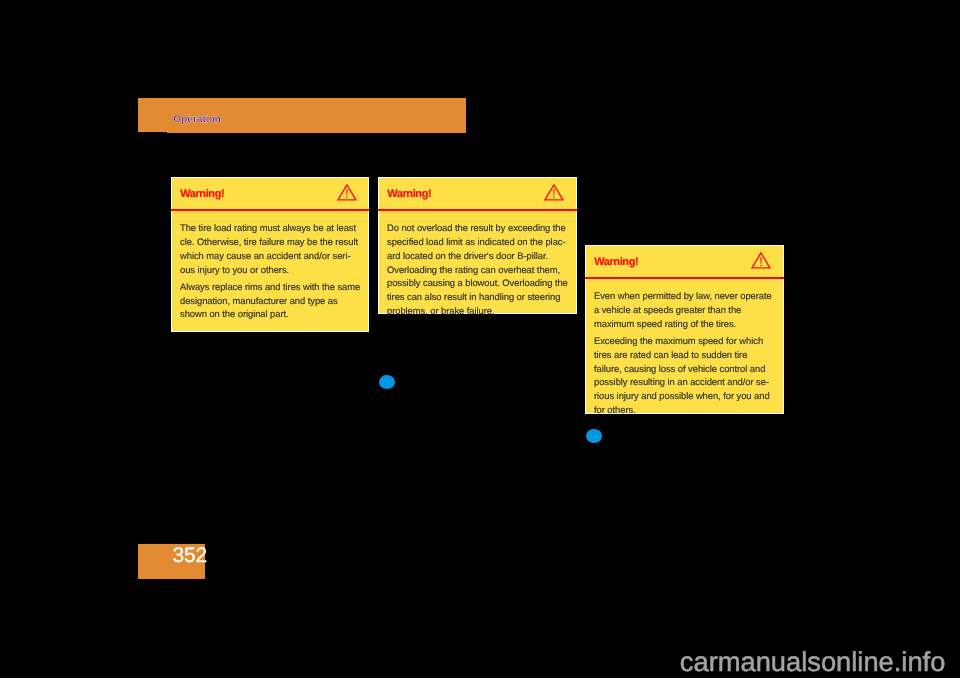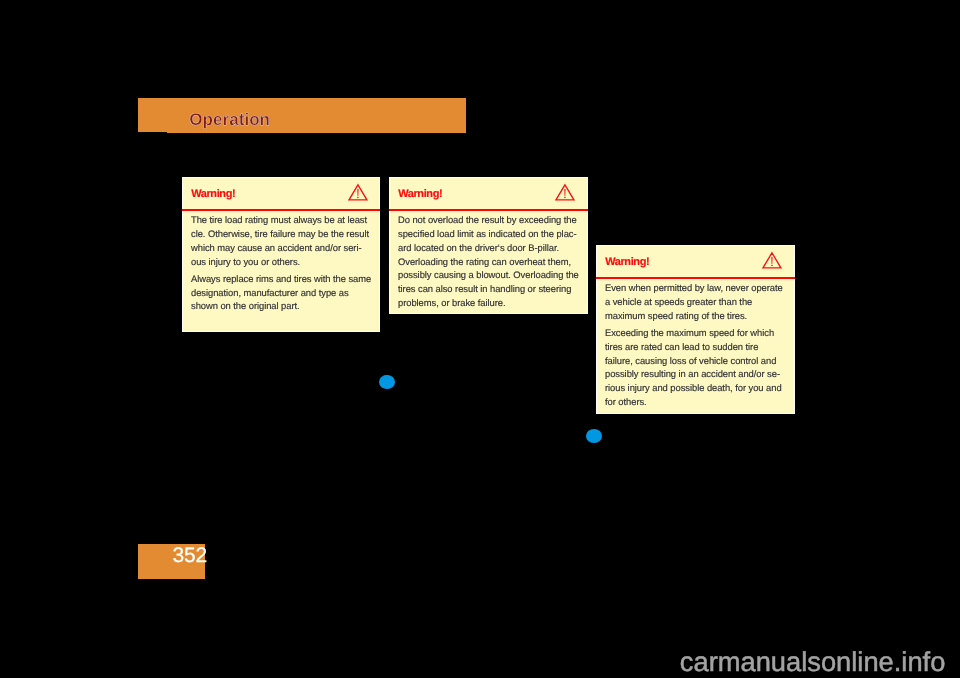--- a/index.html
+++ b/index.html
@@ -15,33 +15,33 @@
   
   .section-header{
     position:absolute;left:138px;top:98px;width:328px;height:34.8px;
     background:#e28b32;
   }
   .section-header .notch{
     position:absolute;left:0;bottom:0;width:29px;height:1px;background:#000;
   }
   .section-header .label{
     position:absolute;left:35.3px;top:15.0px;
-    color:#7f1d1d;font-weight:bold;font-size:17px;letter-spacing:0.05px;line-height:14px;margin-left:16px;-webkit-text-stroke:0.25px #ffffff;
+    color:#4c1d95;font-weight:bold;font-size:10px;letter-spacing:0.05px;line-height:14px;-webkit-text-stroke:0.25px #ffffff;
   }
 
   
-  .warnbox{position:absolute;background:#fef9c3;box-sizing:border-box;border:1px solid #fdfdfd;margin-left:11px;}
+  .warnbox{position:absolute;background:#fde047;box-sizing:border-box;border:1px solid #fdfdfd;}
   .warnbox .wtitle{position:relative;height:32px;}
   .warnbox .wtitle .wlabel{
     position:absolute;left:8.2px;top:10.9px;
     color:#fa0f0f;font-weight:bold;font-size:11px;letter-spacing:-0.4px;line-height:11px;-webkit-text-stroke:0.2px #fa0f0f;
   }
   .warnbox .wtitle .wicon{position:absolute;left:165.2px;top:5.9px;width:19.9px;height:16.7px;overflow:visible;}
     .warnbox .rule{position:absolute;left:-1px;top:31px;height:2px;width:calc(100% + 2px);background:#ff0505;}
-    .warnbox .wbody{position:absolute;left:-1px;top:33px;width:calc(100% + 2px);padding:2px 11px 0 9px;box-sizing:border-box;}
+    .warnbox .wbody{position:absolute;left:-1px;top:41px;width:calc(100% + 2px);padding:2px 11px 0 9px;box-sizing:border-box;}
   .warnbox .wbody p{margin:0;color:#313134;font-size:9.4px;letter-spacing:-0.05px;line-height:13.85px;white-space:nowrap;-webkit-text-stroke:0.16px #313134;}
   .warnbox .wbody p.gap{margin-top:3.4px;}
   .warnbox .wbody p .ref-arrow{font-size:8.3px;letter-spacing:0.4px;position:relative;top:-0.3px;margin-left:0px;}
 
   #box1{left:171px;top:177px;width:198px;height:155px;}
   #box2{left:378px;top:177px;width:199px;height:137px;}
   #box3{left:585px;top:245px;width:199px;height:169px;}
 
   
   .dot{position:absolute;width:16px;height:14.5px;border-radius:50%;background:#0197e3;}
@@ -118,21 +118,21 @@
     </div>
     <div class="rule"></div>
     <div class="wbody">
         <p>Even when permitted by law, never operate</p>
         <p>a vehicle at speeds greater than the</p>
         <p>maximum speed rating of the tires.</p>
         <p class="gap">Exceeding the maximum speed for which</p>
         <p>tires are rated can lead to sudden tire</p>
         <p>failure, causing loss of vehicle control and</p>
         <p>possibly resulting in an accident and/or se-</p>
-        <p>rious injury and possible death, for you and</p>
+        <p>rious injury and possible when, for you and</p>
         <p>for others.</p>
       </div>
   </div>
 
   <div class="dot" id="dot1"></div>
   <div class="dot" id="dot2"></div>
 
   <div class="pagenum">
     <span>352</span>
   </div>

